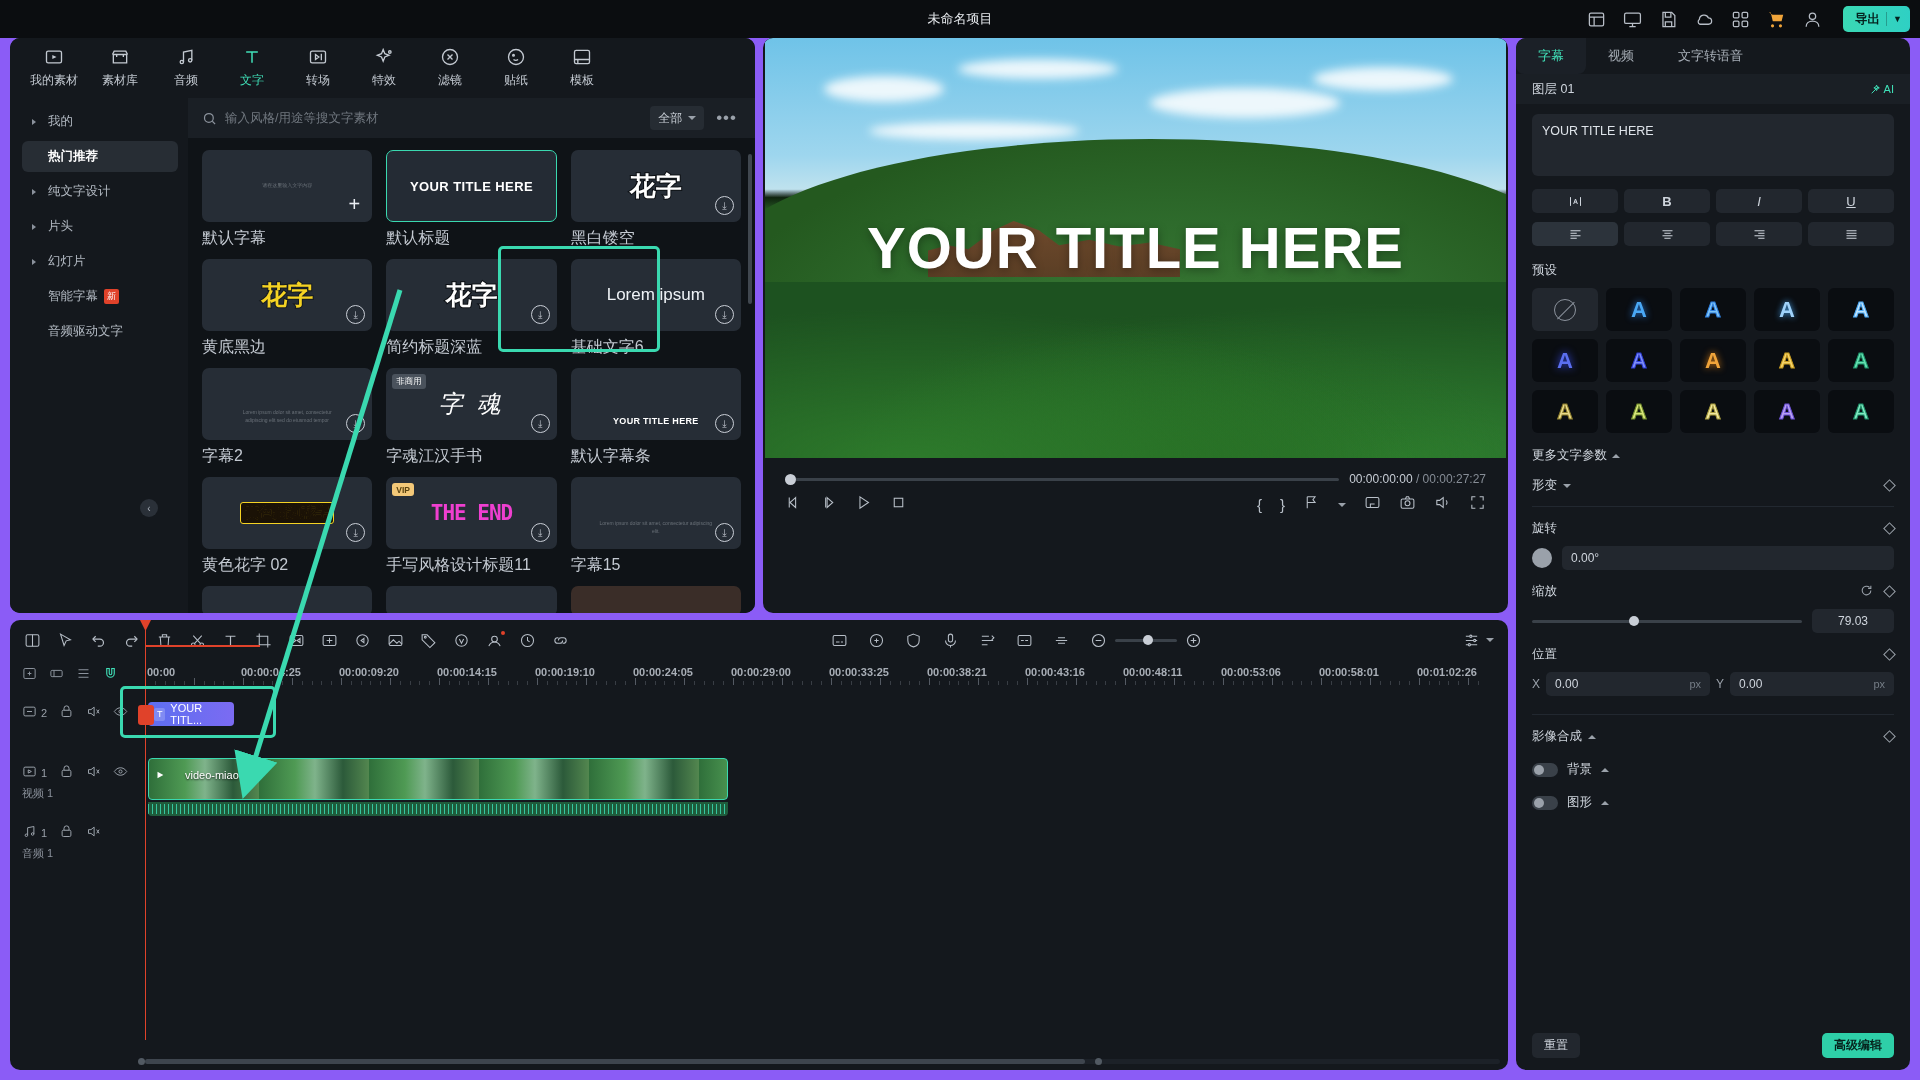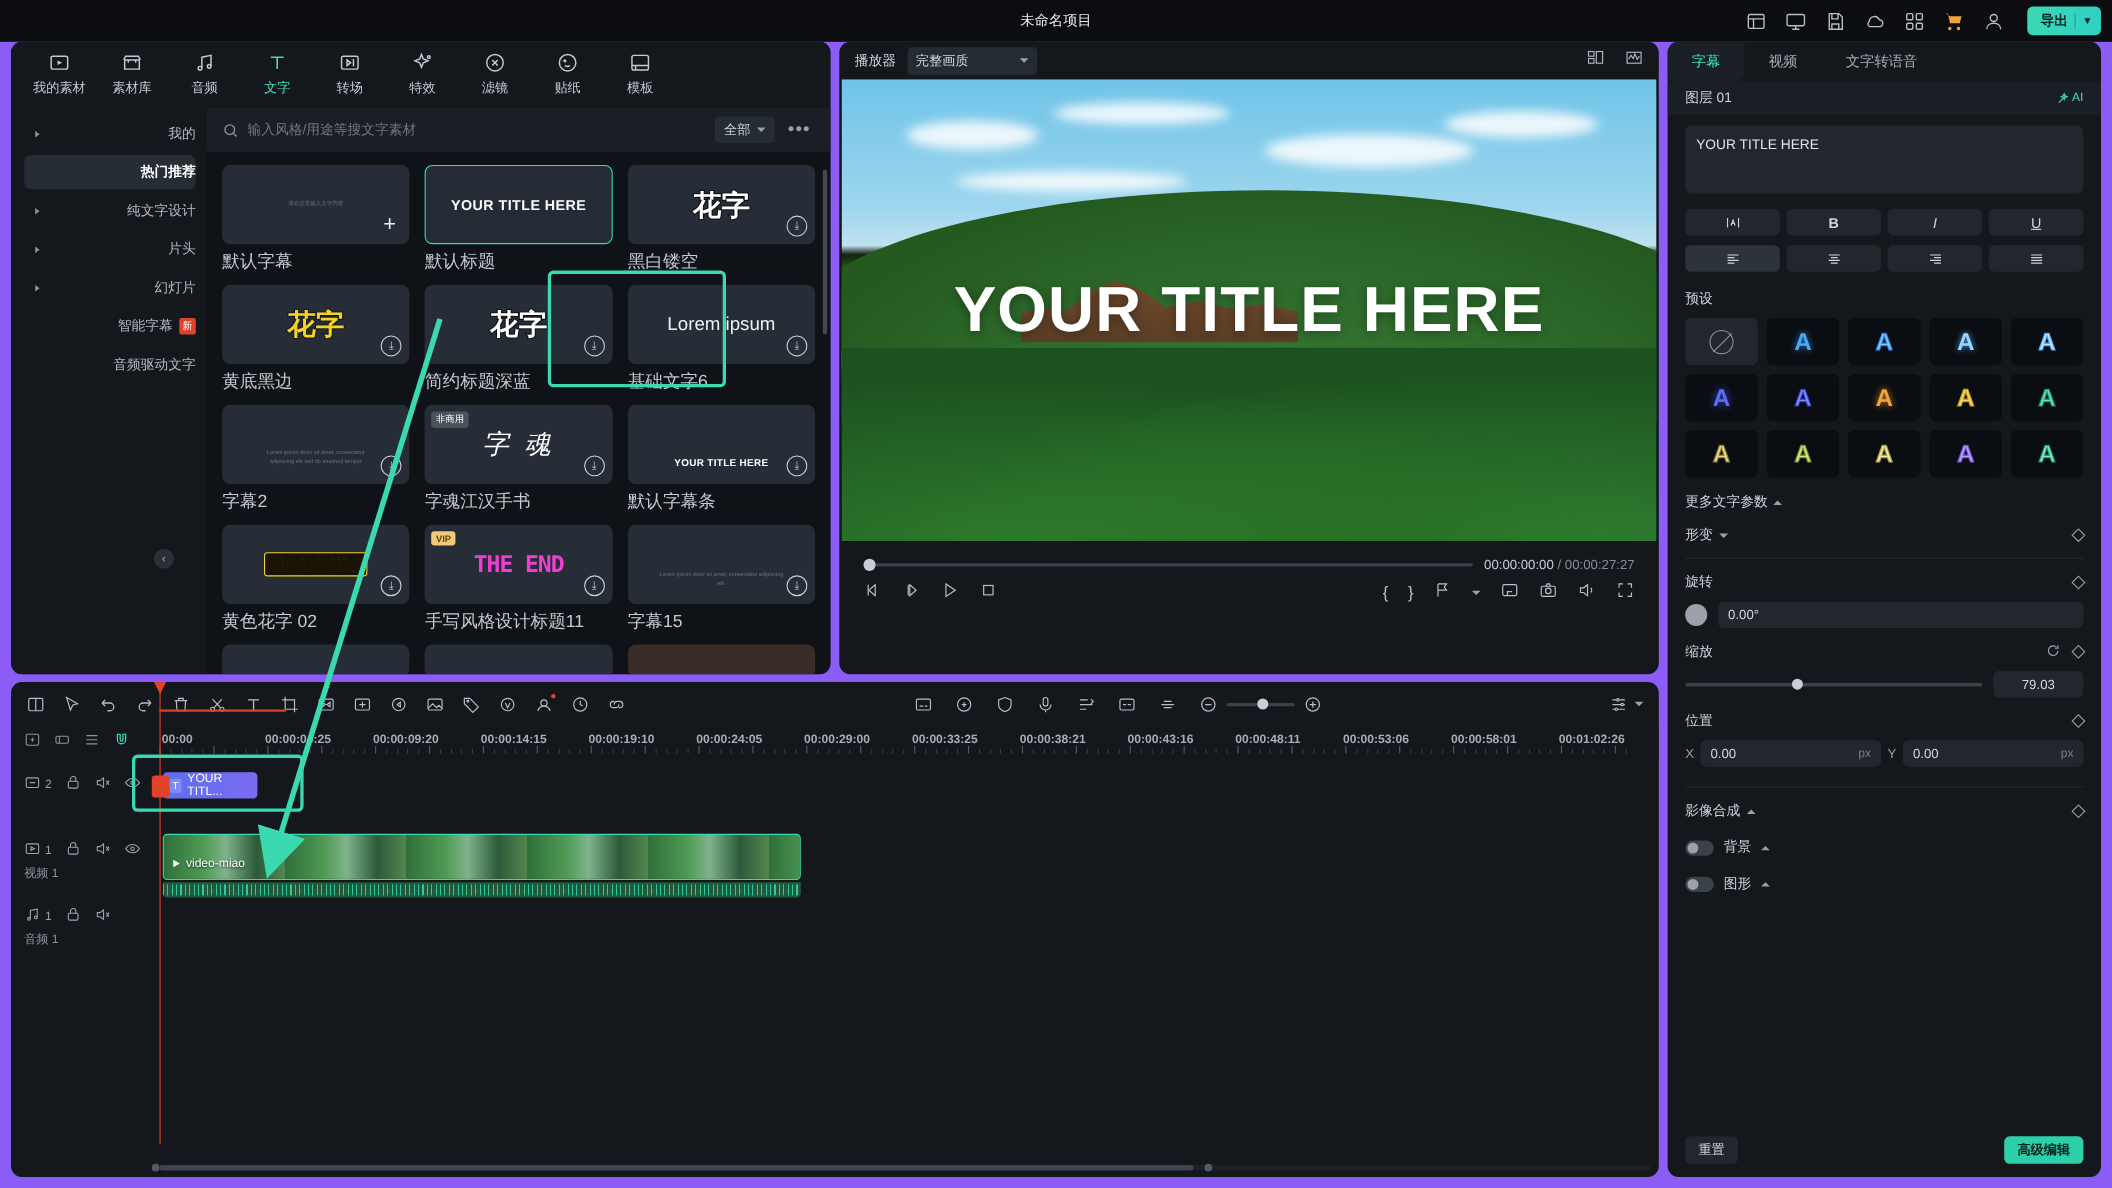--- a/index.html
+++ b/index.html
@@ -57,21 +57,21 @@
   .libtab svg { width: 20px; height: 20px; }
 
   .libbody { display: flex; height: 515px; }
   .cats {
     width: 178px; padding: 8px 10px 0 12px; background: #14181d;
     display: flex; flex-direction: column; gap: 4px;
     position: relative;
   }
   .cat {
     height: 31px; border-radius: 6px; display: flex; align-items: center;
-    font-size: 12.5px; color: #b2b9c2; padding-left: 12px; cursor: pointer; position: relative; justify-content: flex-end;
+    font-size: 12.5px; color: #b2b9c2; padding-left: 12px; cursor: pointer; position: relative;
   }
   .cat.active { background: #272d34; color: #fff; font-weight: bold; }
   .cat .arrow {
     position: absolute; left: 10px; width: 0; height: 0;
     border-left: 4px solid #8b929c; border-top: 3.5px solid transparent; border-bottom: 3.5px solid transparent;
   }
   .cat .ctext { margin-left: 14px; }
   .cat.noarrow .ctext { margin-left: 14px; }
   .badge-new {
     display:inline-block; margin-left:6px; background:#e0422a; color:#fff;
@@ -368,21 +368,21 @@
   .hl-clip {
     position:absolute; left:110px; top:-8px; width:156px; height:52px;
     border:3.5px solid #3ad9b0; border-radius:5px; z-index:35; pointer-events:none;
   }
   .clip-video {
     position:absolute; left:138px; top:4px; height:42px; width:580px; border-radius:4px; overflow:hidden;
     border:1.5px solid #3ad9b0;
     background: repeating-linear-gradient(90deg,#2f6f3a 0px,#4f9a54 36px,#7fb38b 56px,#2c5a3a 84px,#53874f 110px);
   }
   .clip-video .vlabel {
-    position:absolute; left:6px; top:20px; font-size:11px; color:#fff; display:flex; align-items:center; gap:4px;
+    position:absolute; left:6px; top:10px; font-size:11px; color:#fff; display:flex; align-items:center; gap:20px;
     text-shadow:0 1px 2px rgba(0,0,0,.8); z-index:3;
   }
   .clip-audio {
     position:absolute; left:138px; top:48px; height:14px; width:580px;
     background:#1f5b3b; border-radius:0 0 4px 4px; overflow:hidden;
   }
   .wave { position:absolute; bottom:2px; left:0; width:100%; height:10px;
     background: repeating-linear-gradient(90deg, #3ad9b0 0px, #3ad9b0 1px, transparent 1px, transparent 4px);
     opacity:.85; }
 
@@ -679,38 +679,20 @@
               <div class="thumb" style="height:30px;background:#3a2d28"></div>
             </div>
         </div>
         <div class="scrollbar"></div>
         <div class="hl-box"></div>
       </div>
     </div>
   </div>
 
   <div class="player">
-    <div class="pl-head">
-      <span class="lbl">播放器</span>
-      <div class="qual">
-        <span>完整画质</span>
-        <span class="caret"></span>
-      </div>
-      <div class="pl-head-right">
-        <span><svg viewBox="0 0 24 24" fill="none" stroke="currentColor" stroke-width="1.5">
-              <rect x="3" y="4" width="7" height="6"></rect>
-              <rect x="3" y="13" width="7" height="6"></rect>
-              <rect x="13" y="4" width="8" height="15"></rect>
-            </svg></span>
-        <span><svg viewBox="0 0 24 24" fill="none" stroke="currentColor" stroke-width="1.5">
-              <rect x="3" y="5" width="18" height="14"></rect>
-              <path d="M5 14l3-5 3 4 2-6 3 7 3-4"></path>
-            </svg></span>
-      </div>
-    </div>
 
     <div class="stage">
       <div class="video">
         <div class="cloud" style="left:8%;top:9%;width:120px;height:26px;"></div>
         <div class="cloud" style="left:26%;top:5%;width:160px;height:20px;"></div>
         <div class="cloud" style="left:52%;top:12%;width:190px;height:30px;"></div>
         <div class="cloud" style="left:74%;top:7%;width:140px;height:24px;"></div>
         <div class="cloud" style="left:14%;top:20%;width:210px;height:18px;"></div>
         <div class="sea"></div>
         <div class="hill"></div>

